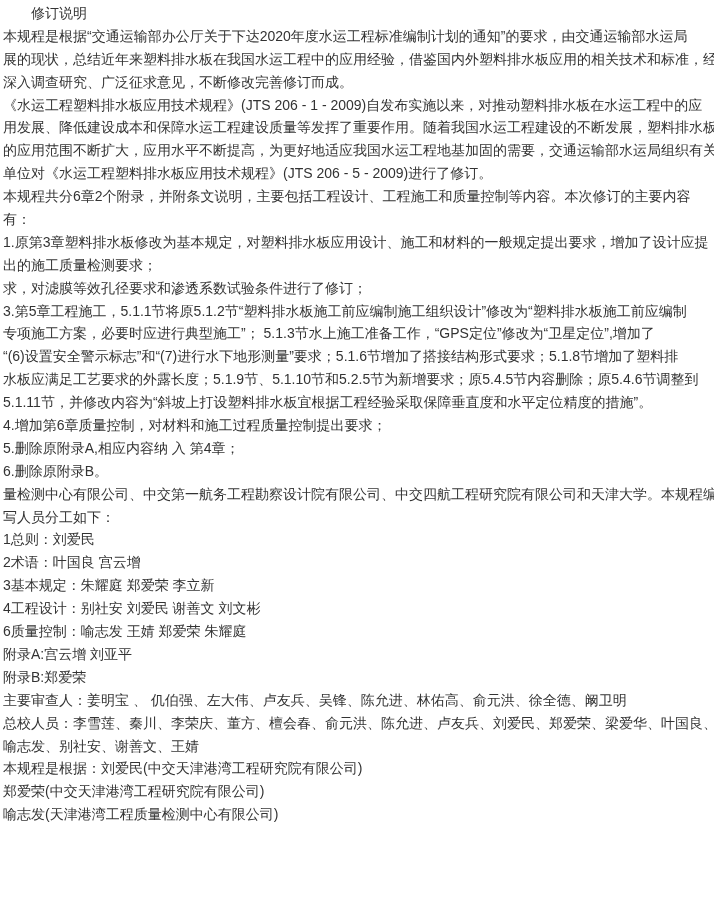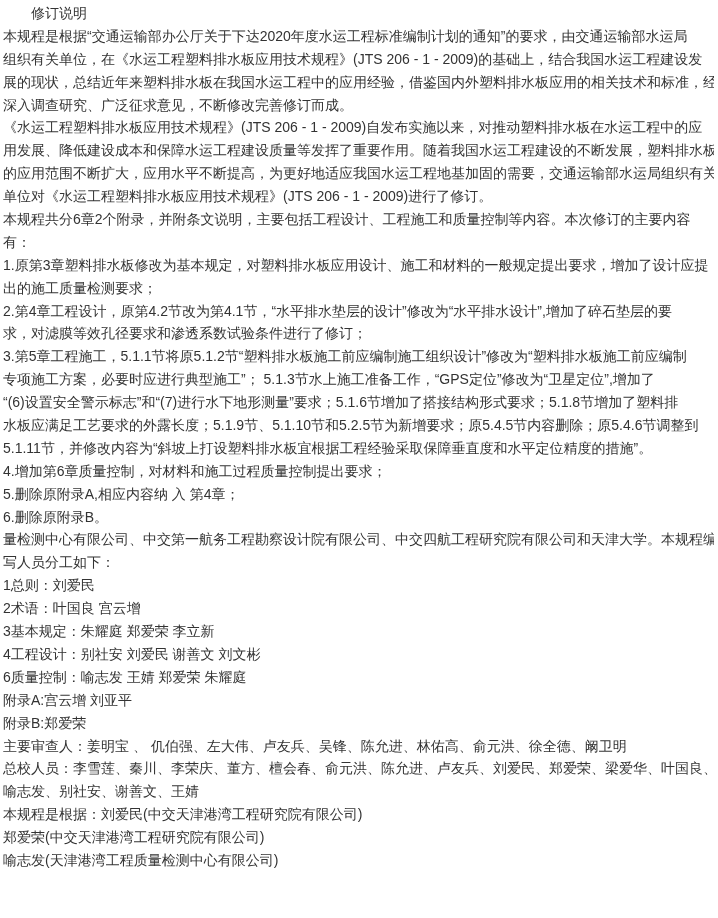--- a/index.html
+++ b/index.html
@@ -27,32 +27,30 @@
   .title-line {
     padding-left: 28px;
   }
 </style>
 </head>
 <body>
 
 <div class="doc">
   <div class="line title-line">修订说明</div>
   <div class="line">本规程是根据“交通运输部办公厅关于下达2020年度水运工程标准编制计划的通知”的要求，由交通运输部水运局</div>
-  <div class="line">组织有关单位，在《水运工程塑料排水板应用技术规程》(JTS 206 - 1 - 2009)的基础上，结合我国水运工程建设发</div>
   <div class="line">展的现状，总结近年来塑料排水板在我国水运工程中的应用经验，借鉴国内外塑料排水板应用的相关技术和标准，经</div>
   <div class="line">深入调查研究、广泛征求意见，不断修改完善修订而成。</div>
   <div class="line">《水运工程塑料排水板应用技术规程》(JTS 206 - 1 - 2009)自发布实施以来，对推动塑料排水板在水运工程中的应</div>
   <div class="line">用发展、降低建设成本和保障水运工程建设质量等发挥了重要作用。随着我国水运工程建设的不断发展，塑料排水板</div>
   <div class="line">的应用范围不断扩大，应用水平不断提高，为更好地适应我国水运工程地基加固的需要，交通运输部水运局组织有关</div>
-  <div class="line">单位对《水运工程塑料排水板应用技术规程》(JTS 206 - 1 - 2009)进行了修订。</div>
+  <div class="line">单位对《水运工程塑料排水板应用技术规程》(JTS 206 - 5 - 2009)进行了修订。</div>
   <div class="line">本规程共分6章2个附录，并附条文说明，主要包括工程设计、工程施工和质量控制等内容。本次修订的主要内容</div>
   <div class="line">有：</div>
   <div class="line">1.原第3章塑料排水板修改为基本规定，对塑料排水板应用设计、施工和材料的一般规定提出要求，增加了设计应提</div>
   <div class="line">出的施工质量检测要求；</div>
-  <div class="line">2.第4章工程设计，原第4.2节改为第4.1节，“水平排水垫层的设计”修改为“水平排水设计”,增加了碎石垫层的要</div>
   <div class="line">求，对滤膜等效孔径要求和渗透系数试验条件进行了修订；</div>
   <div class="line">3.第5章工程施工，5.1.1节将原5.1.2节“塑料排水板施工前应编制施工组织设计”修改为“塑料排水板施工前应编制</div>
   <div class="line">专项施工方案，必要时应进行典型施工”； 5.1.3节水上施工准备工作，“GPS定位”修改为“卫星定位”,增加了</div>
   <div class="line">“(6)设置安全警示标志”和“(7)进行水下地形测量”要求；5.1.6节增加了搭接结构形式要求；5.1.8节增加了塑料排</div>
   <div class="line">水板应满足工艺要求的外露长度；5.1.9节、5.1.10节和5.2.5节为新增要求；原5.4.5节内容删除；原5.4.6节调整到</div>
   <div class="line">5.1.11节，并修改内容为“斜坡上打设塑料排水板宜根据工程经验采取保障垂直度和水平定位精度的措施”。</div>
   <div class="line">4.增加第6章质量控制，对材料和施工过程质量控制提出要求；</div>
   <div class="line">5.删除原附录A,相应内容纳 入 第4章；</div>
   <div class="line">6.删除原附录B。</div>
   <div class="line">量检测中心有限公司、中交第一航务工程勘察设计院有限公司、中交四航工程研究院有限公司和天津大学。本规程编</div>

